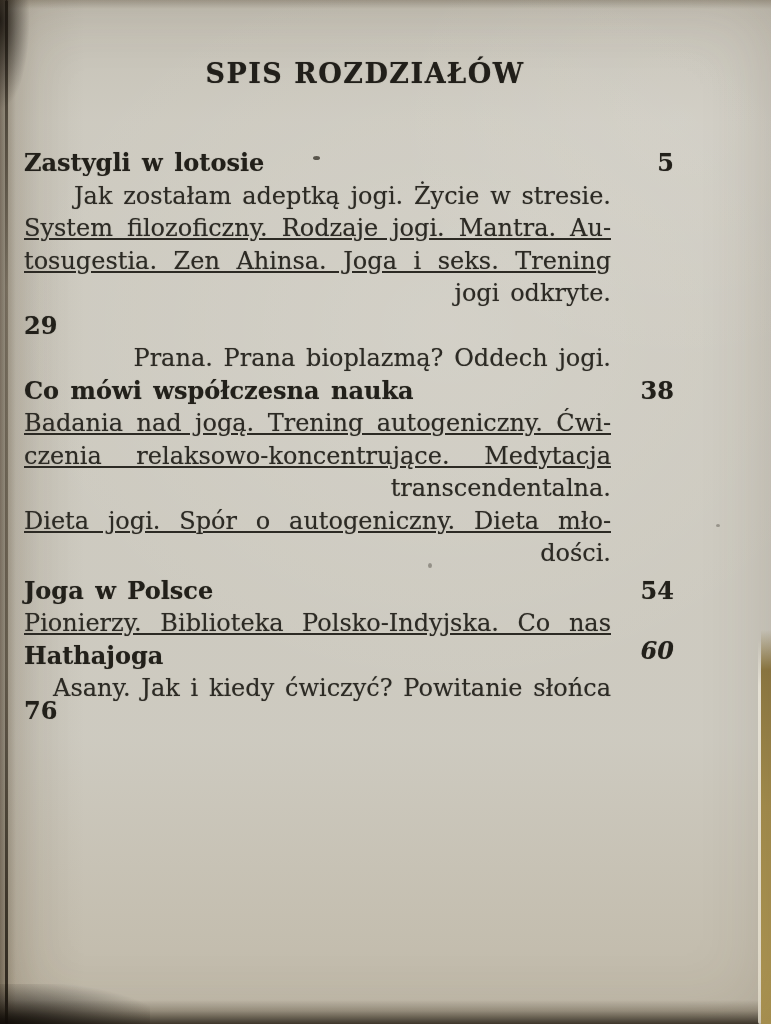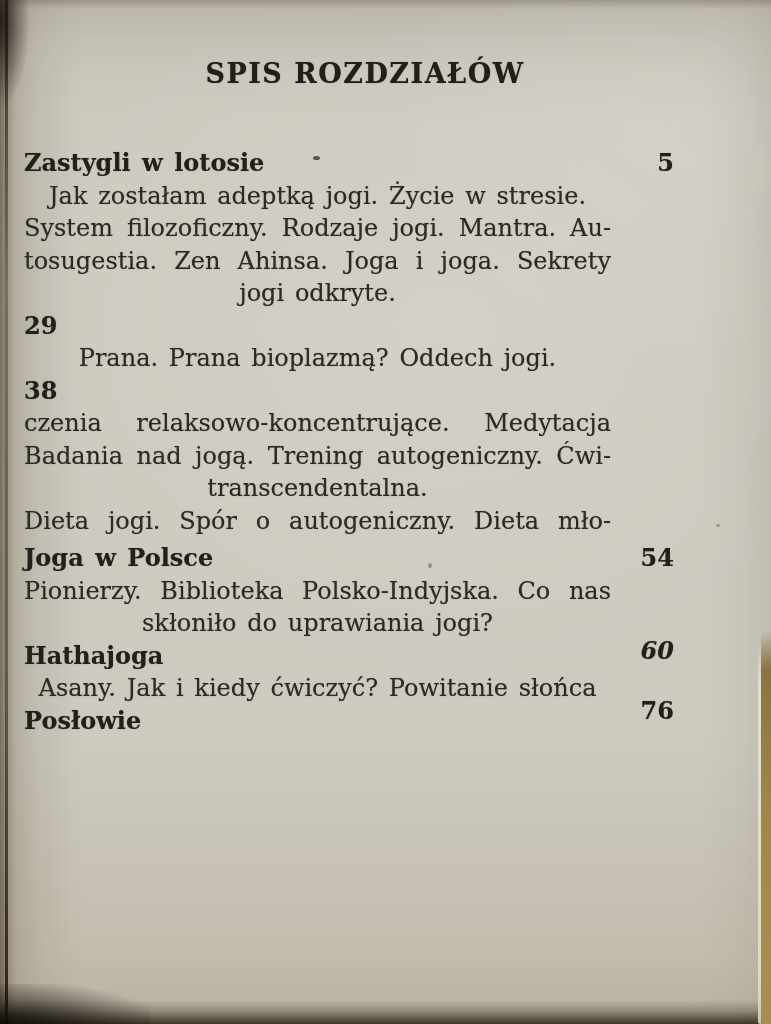--- a/index.html
+++ b/index.html
@@ -81,22 +81,22 @@
     text-shadow: 0 0 1px rgba(44,42,36,0.45);
     word-spacing: 0.13em;
     margin-top: 25px;
   }
   .row { display: flex; justify-content: space-between; align-items: baseline; }
   .row.gap { margin-top: 5px; }
   .ct { font-weight: bold; color: #22201a; }
   .pn { font-weight: bold; color: #22201a; }
   .pn.raise5 { position: relative; top: -5px; font-style: italic; }
   .pn.raise10 { position: relative; top: -10px; }
-  .desc { margin-right: 63px; text-align: center; }
-  .desc.j { text-align: justify; text-align-last: justify; }
+  .desc { margin-right: 63px; text-align: right; }
+  .desc.j { text-align: justify; text-align-last: justify; text-decoration: underline; }
 </style>
 </head>
 <body>
 
 <div class="photo">
   <div class="paper"></div>
   <div class="edge-top"></div>
   <div class="edge-left"></div>
   <div class="gutter-line"></div>
   <div class="corner-tl"></div>
@@ -113,49 +113,49 @@
 
   <div class="content">
 
     <div class="row">
       <span class="ct">Zastygli w lotosie</span>
       <span class="pn">5</span>
     </div>
     <div class="desc">Jak zostałam adeptką jogi. Życie w stresie.</div>
 
     <div class="desc j">System filozoficzny. Rodzaje jogi. Mantra. Au-</div>
-    <div class="desc j">tosugestia. Zen Ahinsa. Joga i joga. Sekrety</div>
+    <div class="desc j">tosugestia. Zen Ahinsa. Joga i seks. Trening</div>
     <div class="desc">jogi odkryte.</div>
 
     <div class="row">
       <span class="pn">29</span>
     </div>
     <div class="desc">Prana. Prana bioplazmą? Oddech jogi.</div>
 
     <div class="row">
+      <span class="ct">Co mówi współczesna nauka</span>
       <span class="pn">38</span>
     </div>
+    <div class="desc j">Badania nad jogą. Trening autogeniczny. Ćwi-</div>
     <div class="desc j">czenia relaksowo-koncentrujące. Medytacja</div>
-    <div class="desc j">Badania nad jogą. Trening autogeniczny. Ćwi-</div>
     <div class="desc">transcendentalna.</div>
 
     <div class="desc j">Dieta jogi. Spór o autogeniczny. Dieta mło-</div>
+    <div class="desc">dości.</div>
 
     <div class="row gap">
       <span class="ct">Joga w Polsce</span>
       <span class="pn">54</span>
     </div>
     <div class="desc j">Pionierzy. Biblioteka Polsko-Indyjska. Co nas</div>
-    <div class="desc">skłoniło do uprawiania jogi?</div>
 
     <div class="row">
       <span class="ct">Hathajoga</span>
       <span class="pn raise5">60</span>
     </div>
     <div class="desc">Asany. Jak i kiedy ćwiczyć? Powitanie słońca</div>
 
     <div class="row">
-      <span class="ct">Posłowie</span>
       <span class="pn raise10">76</span>
     </div>
 
   </div>
 </div>
 
 </body></html>

